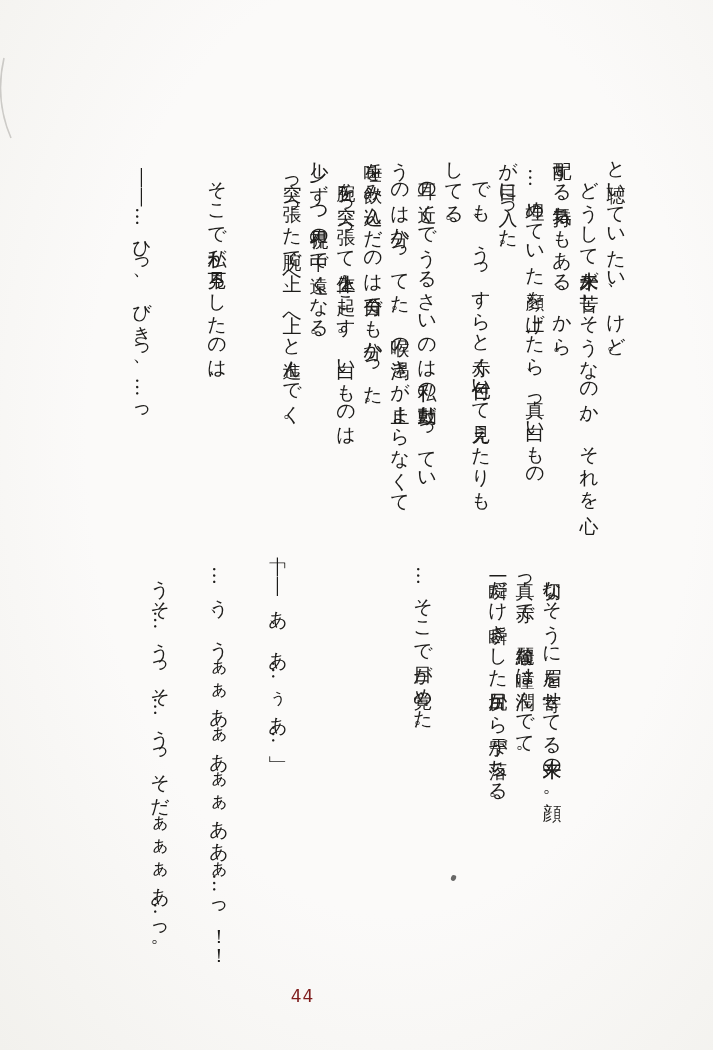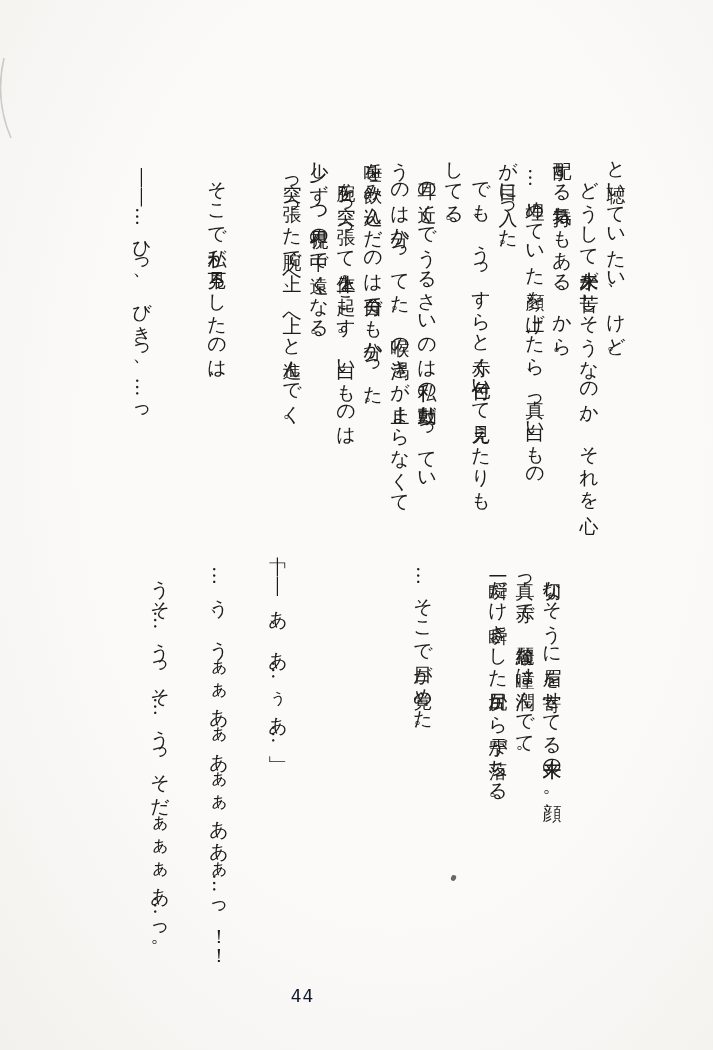--- a/index.html
+++ b/index.html
@@ -48,21 +48,21 @@
   .gap-4 { margin-right: 118px !important; }
   .gap-1 { margin-right: 32px !important; }
   .page-number {
     position: absolute;
     top: 986px;
     left: 0;
     width: 605px;
     text-align: center;
     font-size: 17px;
     letter-spacing: 1px;
-    color: #0f172a;
+    color: #7f1d1d;
     font-family: "DejaVu Sans", sans-serif;
   }
   .speck {
     position: absolute;
     left: 451px;
     top: 875px;
     width: 5px;
     height: 6px;
     background: #4d4d4d;
     opacity: 0.85;

